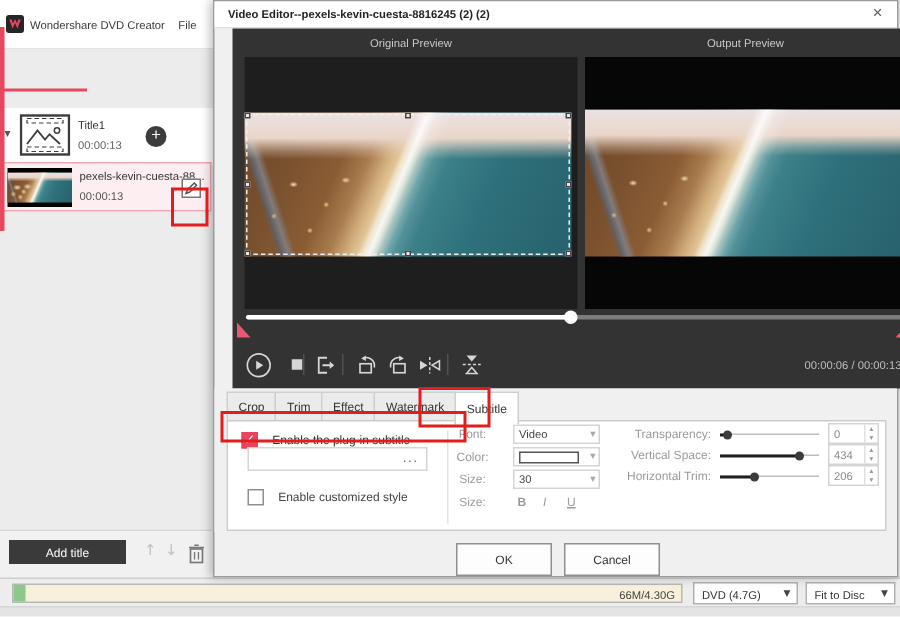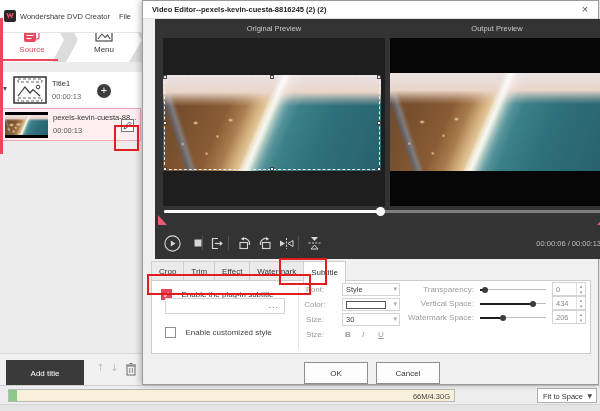--- a/index.html
+++ b/index.html
@@ -39,21 +39,21 @@
   #row-clip{left:1px;top:46px;width:140px;height:33px;background:#fdeef1;border:1px solid #f0a8b4;}
   #row-clip .name{position:absolute;left:51px;top:4px;font-size:7.5px;color:#333;white-space:nowrap;}
   #row-clip .dur{position:absolute;left:51px;top:17px;font-size:7.5px;color:#555;}
   .thumb-box{position:absolute;left:3px;top:3px;width:43px;height:26px;background:#000;}
   .thumb-box .scene{left:0;right:0;top:3px;bottom:3px;}
   #edit-btn{position:absolute;left:119px;top:10px;width:13px;height:13px;border:1px solid #777;
             background:#fdfdfd;display:flex;align-items:center;justify-content:center;}
 
   
   #sidefooter{left:0;top:353px;width:142px;height:32px;background:#f1f1f1;border-top:1px solid #d8d8d8;}
-  #add-title-btn{position:absolute;left:6px;top:6px;width:78px;height:26px;background:#3a3a3a;
+  #add-title-btn{position:absolute;left:6px;top:6px;width:78px;height:16px;background:#3a3a3a;
                  color:#fff;font-size:8px;display:flex;align-items:center;justify-content:center;}
   .arr{position:absolute;top:9px;font-size:10px;color:#c2c2c2;}
 
   
   .annotation{position:absolute;border:2px solid #e11d1d;z-index:9;pointer-events:none;}
 
   
   #dialog{left:142px;top:0;width:457px;height:385px;background:#f0f0f0;border:1px solid #9b9b9b;
           box-shadow:-2px 0 6px rgba(0,0,0,.25);z-index:3;}
   #dlgbar{left:0;top:0;width:455px;height:18px;background:#fff;border-bottom:1px solid #e0e0e0;}
@@ -153,40 +153,20 @@
 
   <div id="appbar" class="abs">
     <svg width="12" height="12" viewBox="0 0 12 12">
       <rect x="0" y="0" width="12" height="12" rx="2" fill="#262626"></rect>
       <path d="M2.2 3 L4.4 9 L6 5.4 L7.6 9 L9.8 3 L8.2 3 L7.4 5.6 L6 2.6 L4.6 5.6 L3.8 3 Z" fill="#e8485e"></path>
     </svg>
     <span class="t">Wondershare DVD Creator</span>
     <span class="m">File</span>
   </div>
 
-  <div id="sidetabs" class="abs">
-    <div class="chev" id="tab-source">
-      <svg width="18" height="17" viewBox="0 0 18 17">
-        <rect x="4" y="1" width="12" height="12" rx="2" fill="none" stroke="#e8485e" stroke-width="1.2"></rect>
-        <rect x="1" y="3" width="12" height="13" rx="2" fill="#e8485e"></rect>
-        <line x1="3.5" y1="6.5" x2="10.5" y2="6.5" stroke="#fff" stroke-width="1.1"></line>
-        <line x1="3.5" y1="9.5" x2="10.5" y2="9.5" stroke="#fff" stroke-width="1.1"></line>
-        <line x1="3.5" y1="12.5" x2="8.5" y2="12.5" stroke="#fff" stroke-width="1.1"></line>
-      </svg>
-      <span class="lbl">Source</span>
-    </div>
-    <div class="chev" id="tab-menu">
-      <svg width="20" height="17" viewBox="0 0 20 17">
-        <rect x="2" y="3" width="16" height="12" fill="none" stroke="#4a4a4a" stroke-width="1.2"></rect>
-        <path d="M4 13 L8 8 L11 11.5 L13.5 9 L16 13" fill="none" stroke="#4a4a4a" stroke-width="1.1"></path>
-        <path d="M15.5 1.2 L16.3 3 L18.1 3.8 L16.3 4.6 L15.5 6.4 L14.7 4.6 L12.9 3.8 L14.7 3 Z" fill="#4a4a4a"></path>
-      </svg>
-      <span class="lbl">Menu</span>
-    </div>
-  </div>
   <div id="accent-bar" class="abs"></div>
   <div id="src-underline" class="abs"></div>
 
   <div id="cliplist" class="abs">
     <div id="row-title" class="abs">
       <span class="caret ico">▾</span>
       <svg class="abs" style="left:13px;top:4px" width="34" height="28" viewBox="0 0 34 28">
         <rect x="1" y="1" width="32" height="26" fill="#fff" stroke="#3c3c3c" stroke-width="1.6"></rect>
         <rect x="5" y="3" width="24" height="3" fill="none" stroke="#3c3c3c" stroke-width="0.8" stroke-dasharray="3 2"></rect>
         <rect x="5" y="22" width="24" height="3" fill="none" stroke="#3c3c3c" stroke-width="0.8" stroke-dasharray="3 2"></rect>
@@ -339,21 +319,21 @@
 
         <div class="abs" style="left:13px;top:42px;white-space:nowrap">
           <span class="chk empty"></span>
           <span class="cklabel" style="color:#444">Enable customized style</span>
         </div>
 
         <div id="vdiv"></div>
 
         <span class="flabel" style="left:140px;top:4px">Font:</span>
         <div class="fctrl" style="top:2px">
-          <span class="val">Style</span>
+          <span class="val">Video</span>
           <span class="dd-arrow ico">▾</span>
         </div>
         <span class="flabel" style="left:140px;top:19px">Color:</span>
         <div class="fctrl" style="top:17px">
           <span id="color-swatch"></span>
           <span class="dd-arrow ico">▾</span>
         </div>
         <span class="flabel" style="left:140px;top:34px">Size:</span>
         <div class="fctrl" style="top:32px">
           <span class="val">30</span>
@@ -379,21 +359,21 @@
         <div class="strack" style="top:16px">
           <div class="line"></div>
             <div class="fill" style="width:52px"></div>
             <div class="sthumb" style="left:50px"></div>
         </div>
         <div class="spin" style="top:15px">
           <span class="v">434</span>
           <span class="btns ico">▴<br>▾</span>
         </div>
 
-        <span class="slabel" style="left:236px;top:32px">Watermark Space:</span>
+        <span class="slabel" style="left:236px;top:32px">Horizontal Trim:</span>
         <div class="strack" style="top:30px">
           <div class="line"></div>
             <div class="fill" style="width:22px"></div>
             <div class="sthumb" style="left:20px"></div>
         </div>
         <div class="spin" style="top:29px">
           <span class="v">206</span>
           <span class="btns ico">▴<br>▾</span>
         </div>
       </div>
@@ -401,20 +381,24 @@
       <div class="dlgbtn" style="left:161px">OK</div>
       <div class="dlgbtn" style="left:233px">Cancel</div>
     </div>
   </div>
 
   <div id="statusbar" class="abs">
     <div id="progress">
       <div class="seg"></div>
       <span class="txt">66M/4.30G</span>
     </div>
+    <div class="sel" style="left:462px;width:70px">
+      <span class="v">DVD (4.7G)</span>
+      <span class="a ico">▼</span>
+    </div>
     <div class="sel" style="left:537px;width:60px">
-      <span class="v">Fit to Space</span>
+      <span class="v">Fit to Disc</span>
       <span class="a ico">▼</span>
     </div>
     <div id="strip2"></div>
   </div>
 
 </div>
 
 </body></html>

